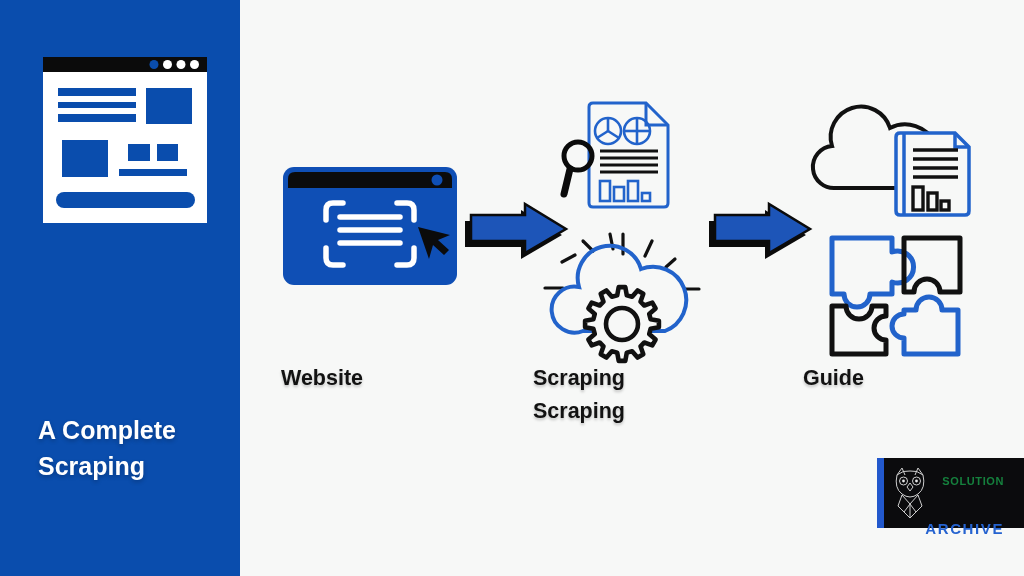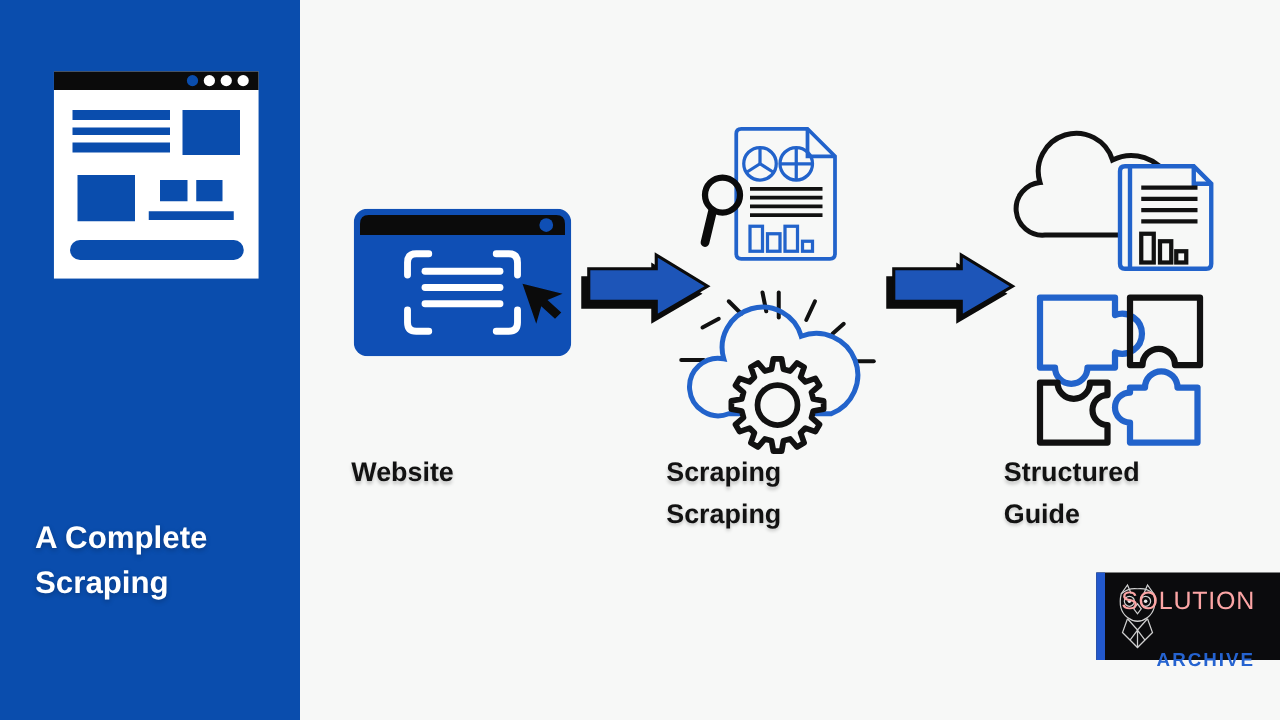--- a/index.html
+++ b/index.html
@@ -7,21 +7,21 @@
     position:relative;width:1024px;height:576px;overflow:hidden;
     background:#f7f8f7;font-family:"Liberation Sans",sans-serif;
   }
   
   .sidebar{
     position:absolute;left:0;top:0;width:240px;height:576px;
     background:#0a4dad;
   }
   .sidebar-browser{position:absolute;left:43px;top:57px;}
   .sidebar-title{
-    position:absolute;left:28px;top:412px;width:190px;
+    position:absolute;left:38px;top:412px;width:190px;
     color:#ffffff;font-size:25px;font-weight:bold;line-height:36px;
     text-shadow:0 2px 4px rgba(0,0,0,.25);
   }
   
   .icon{position:absolute;}
   .step-label{
     position:absolute;top:362px;width:180px;
     color:#121212;font-size:21.5px;font-weight:bold;line-height:33px;
     text-shadow:0 2px 3px rgba(0,0,0,.22);
   }
@@ -29,21 +29,21 @@
   
   .logo{
     position:absolute;left:877px;top:458px;width:147px;height:70px;
     background:#0b0b0d;border-left:7px solid #2258cc;box-sizing:border-box;
     display:flex;align-items:center;
   }
   .logo-owl{margin-left:8px;}
   .logo-text{
     position:absolute;right:20px;top:12px;text-align:right;line-height:23px;
   }
-  .logo-text .t1{color:#fca5a5;font-size:20px;font-weight:normal;letter-spacing:.6px;}
+  .logo-text .t1{color:#15803d;font-size:11px;font-weight:bold;letter-spacing:.6px;}
   .logo-text .t2{color:#2563d0;font-size:15px;font-weight:bold;letter-spacing:1.6px;margin-top:24px;}
 </style>
 </head>
 <body>
 
 <div id="stage">
 
   <div class="sidebar">
     <svg class="sidebar-browser" width="164" height="166" viewBox="0 0 164 166">
       <rect x="0" y="0" width="164" height="166" fill="#ffffff"></rect>
@@ -170,21 +170,20 @@
   </svg>
 
   <div class="step-label" style="left:281px">
     <div>Website</div>
   </div>
   <div class="step-label" style="left:533px">
     <div>Scraping</div>
     <div>Scraping</div>
   </div>
   <div class="step-label" style="left:803px">
-    <div>Structured</div>
     <div>Guide</div>
   </div>
 
   <div class="logo">
     <svg class="logo-owl" width="36" height="54" viewBox="0 0 36 54">
       <g fill="none" stroke="#cfcfcf" stroke-width="1">
         <path d="M5,9 L10,2 L13,9"></path>
         <path d="M31,9 L26,2 L23,9"></path>
         <path d="M5,9 Q2,22 10,28 Q18,34 26,28 Q34,22 31,9 Q25,4 18,5 Q11,4 5,9 Z"></path>
         <circle cx="11.5" cy="15" r="4"></circle>

